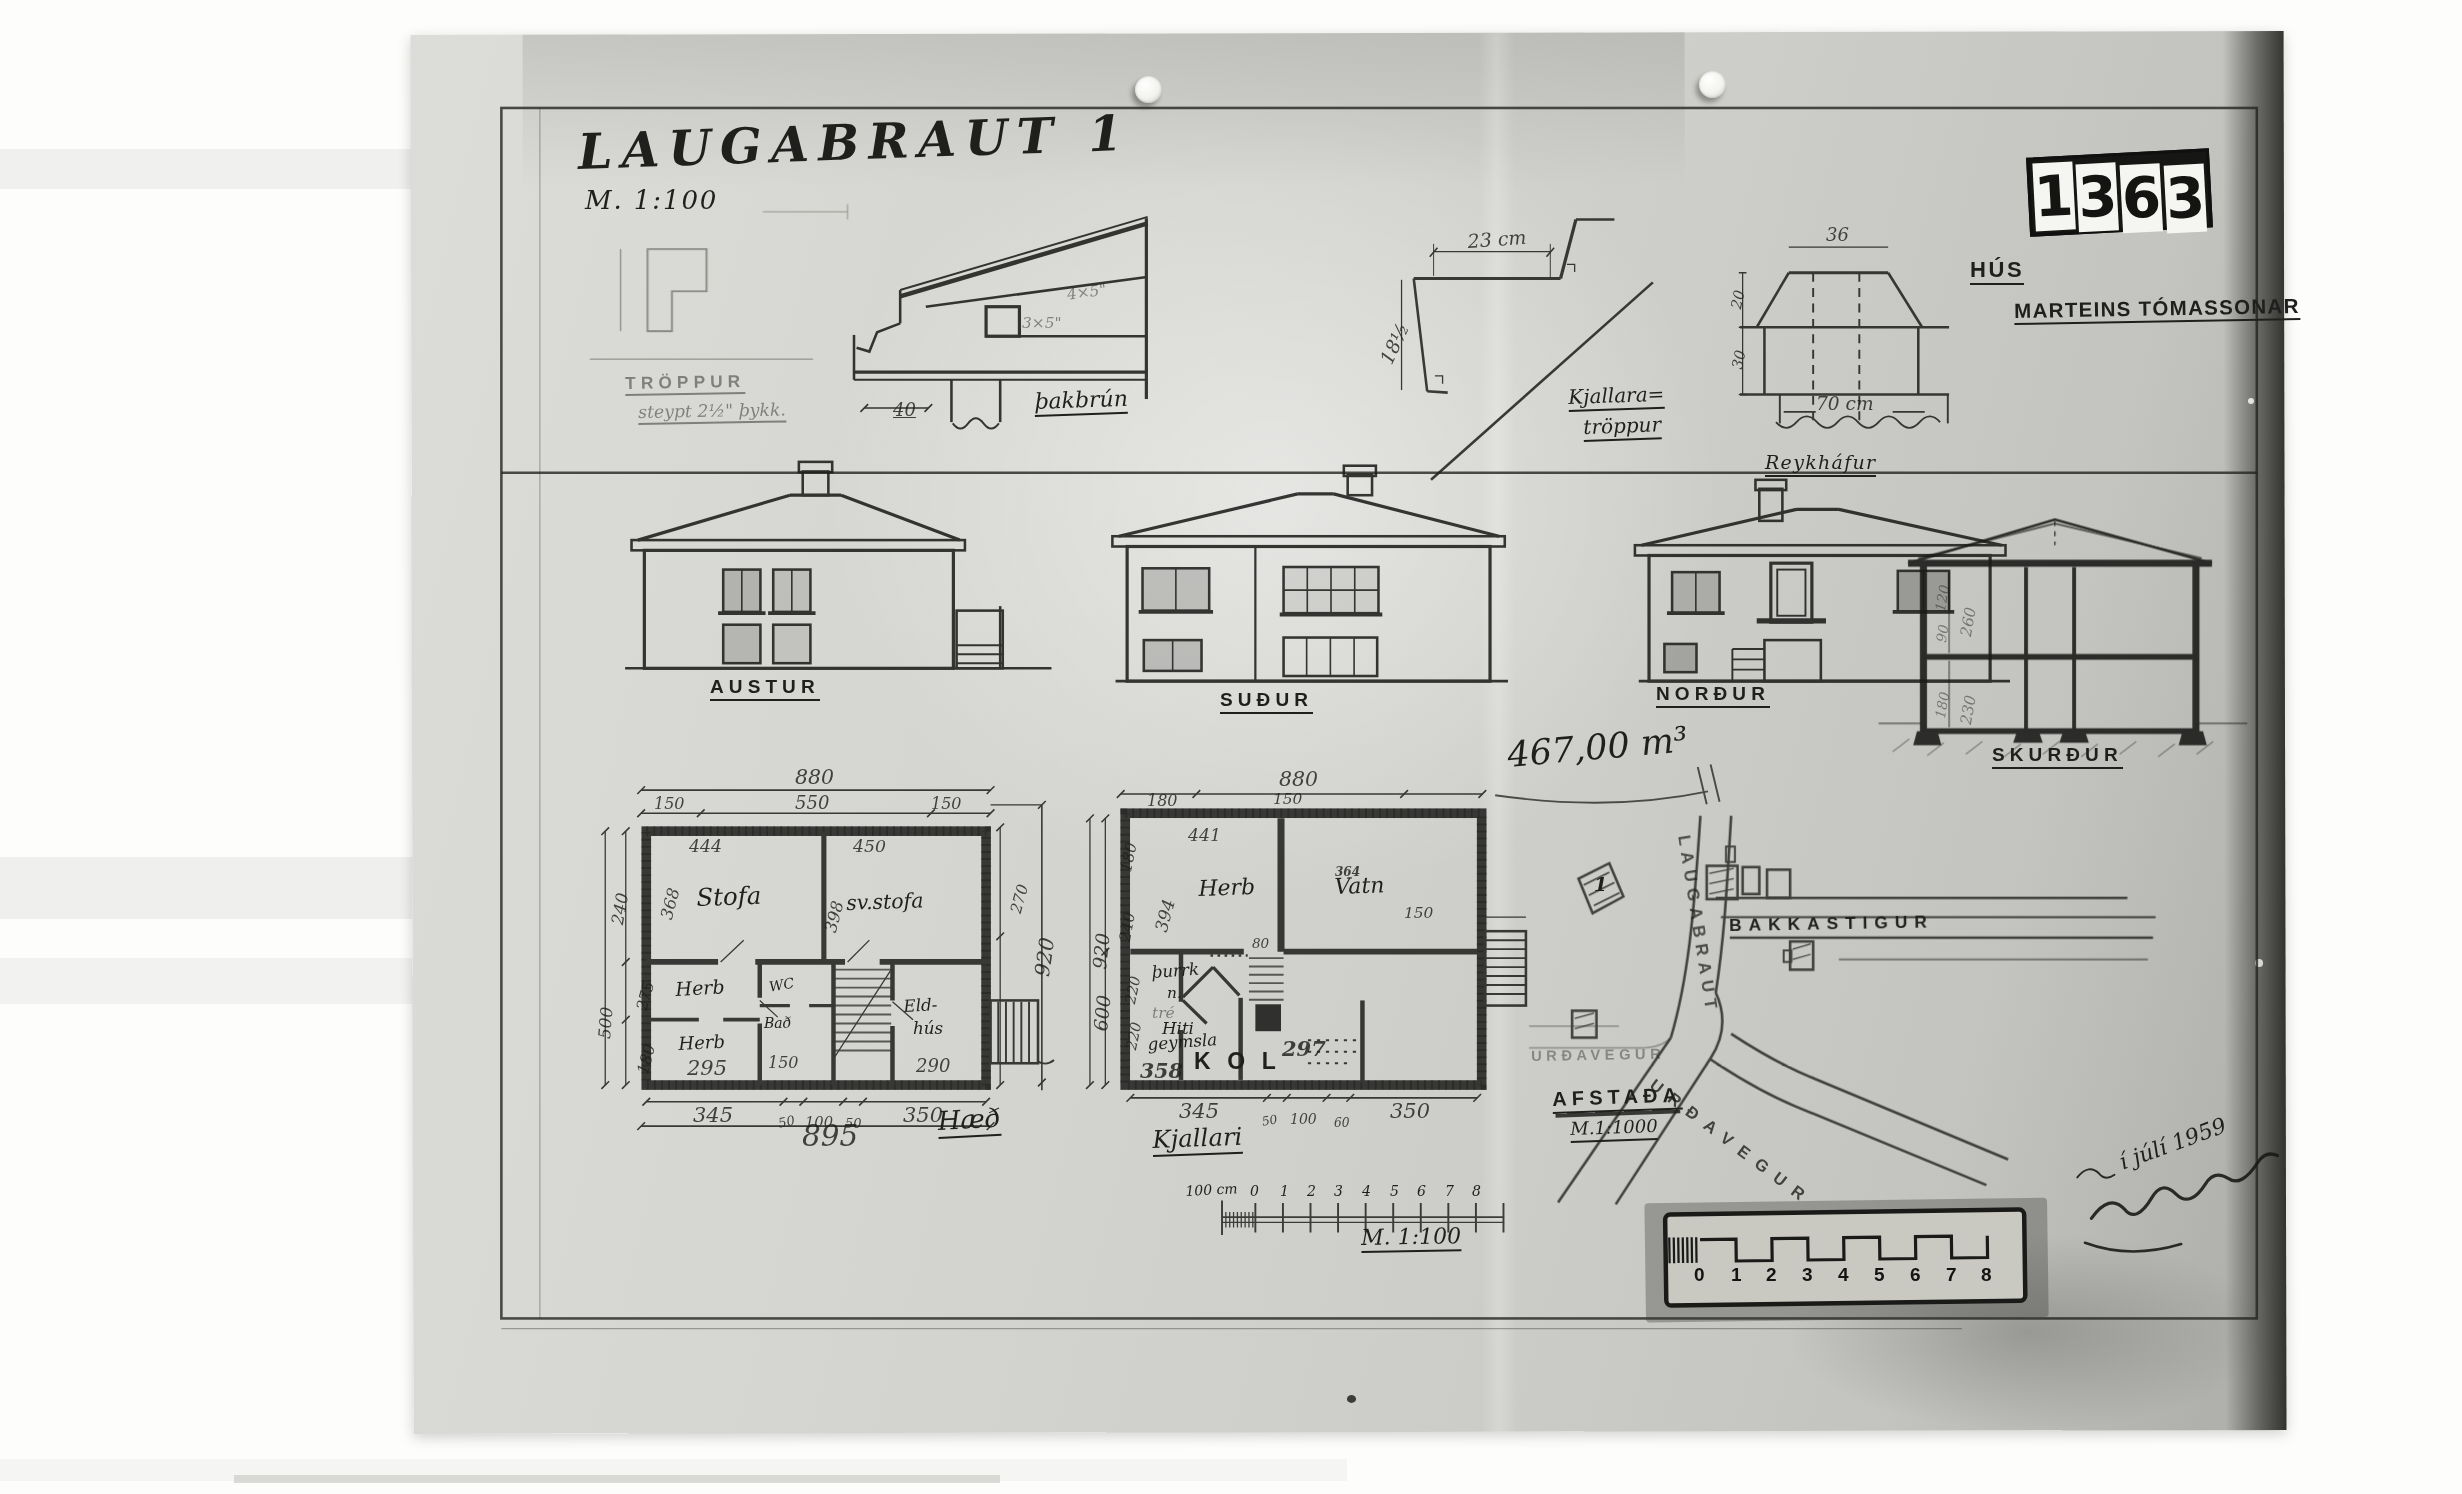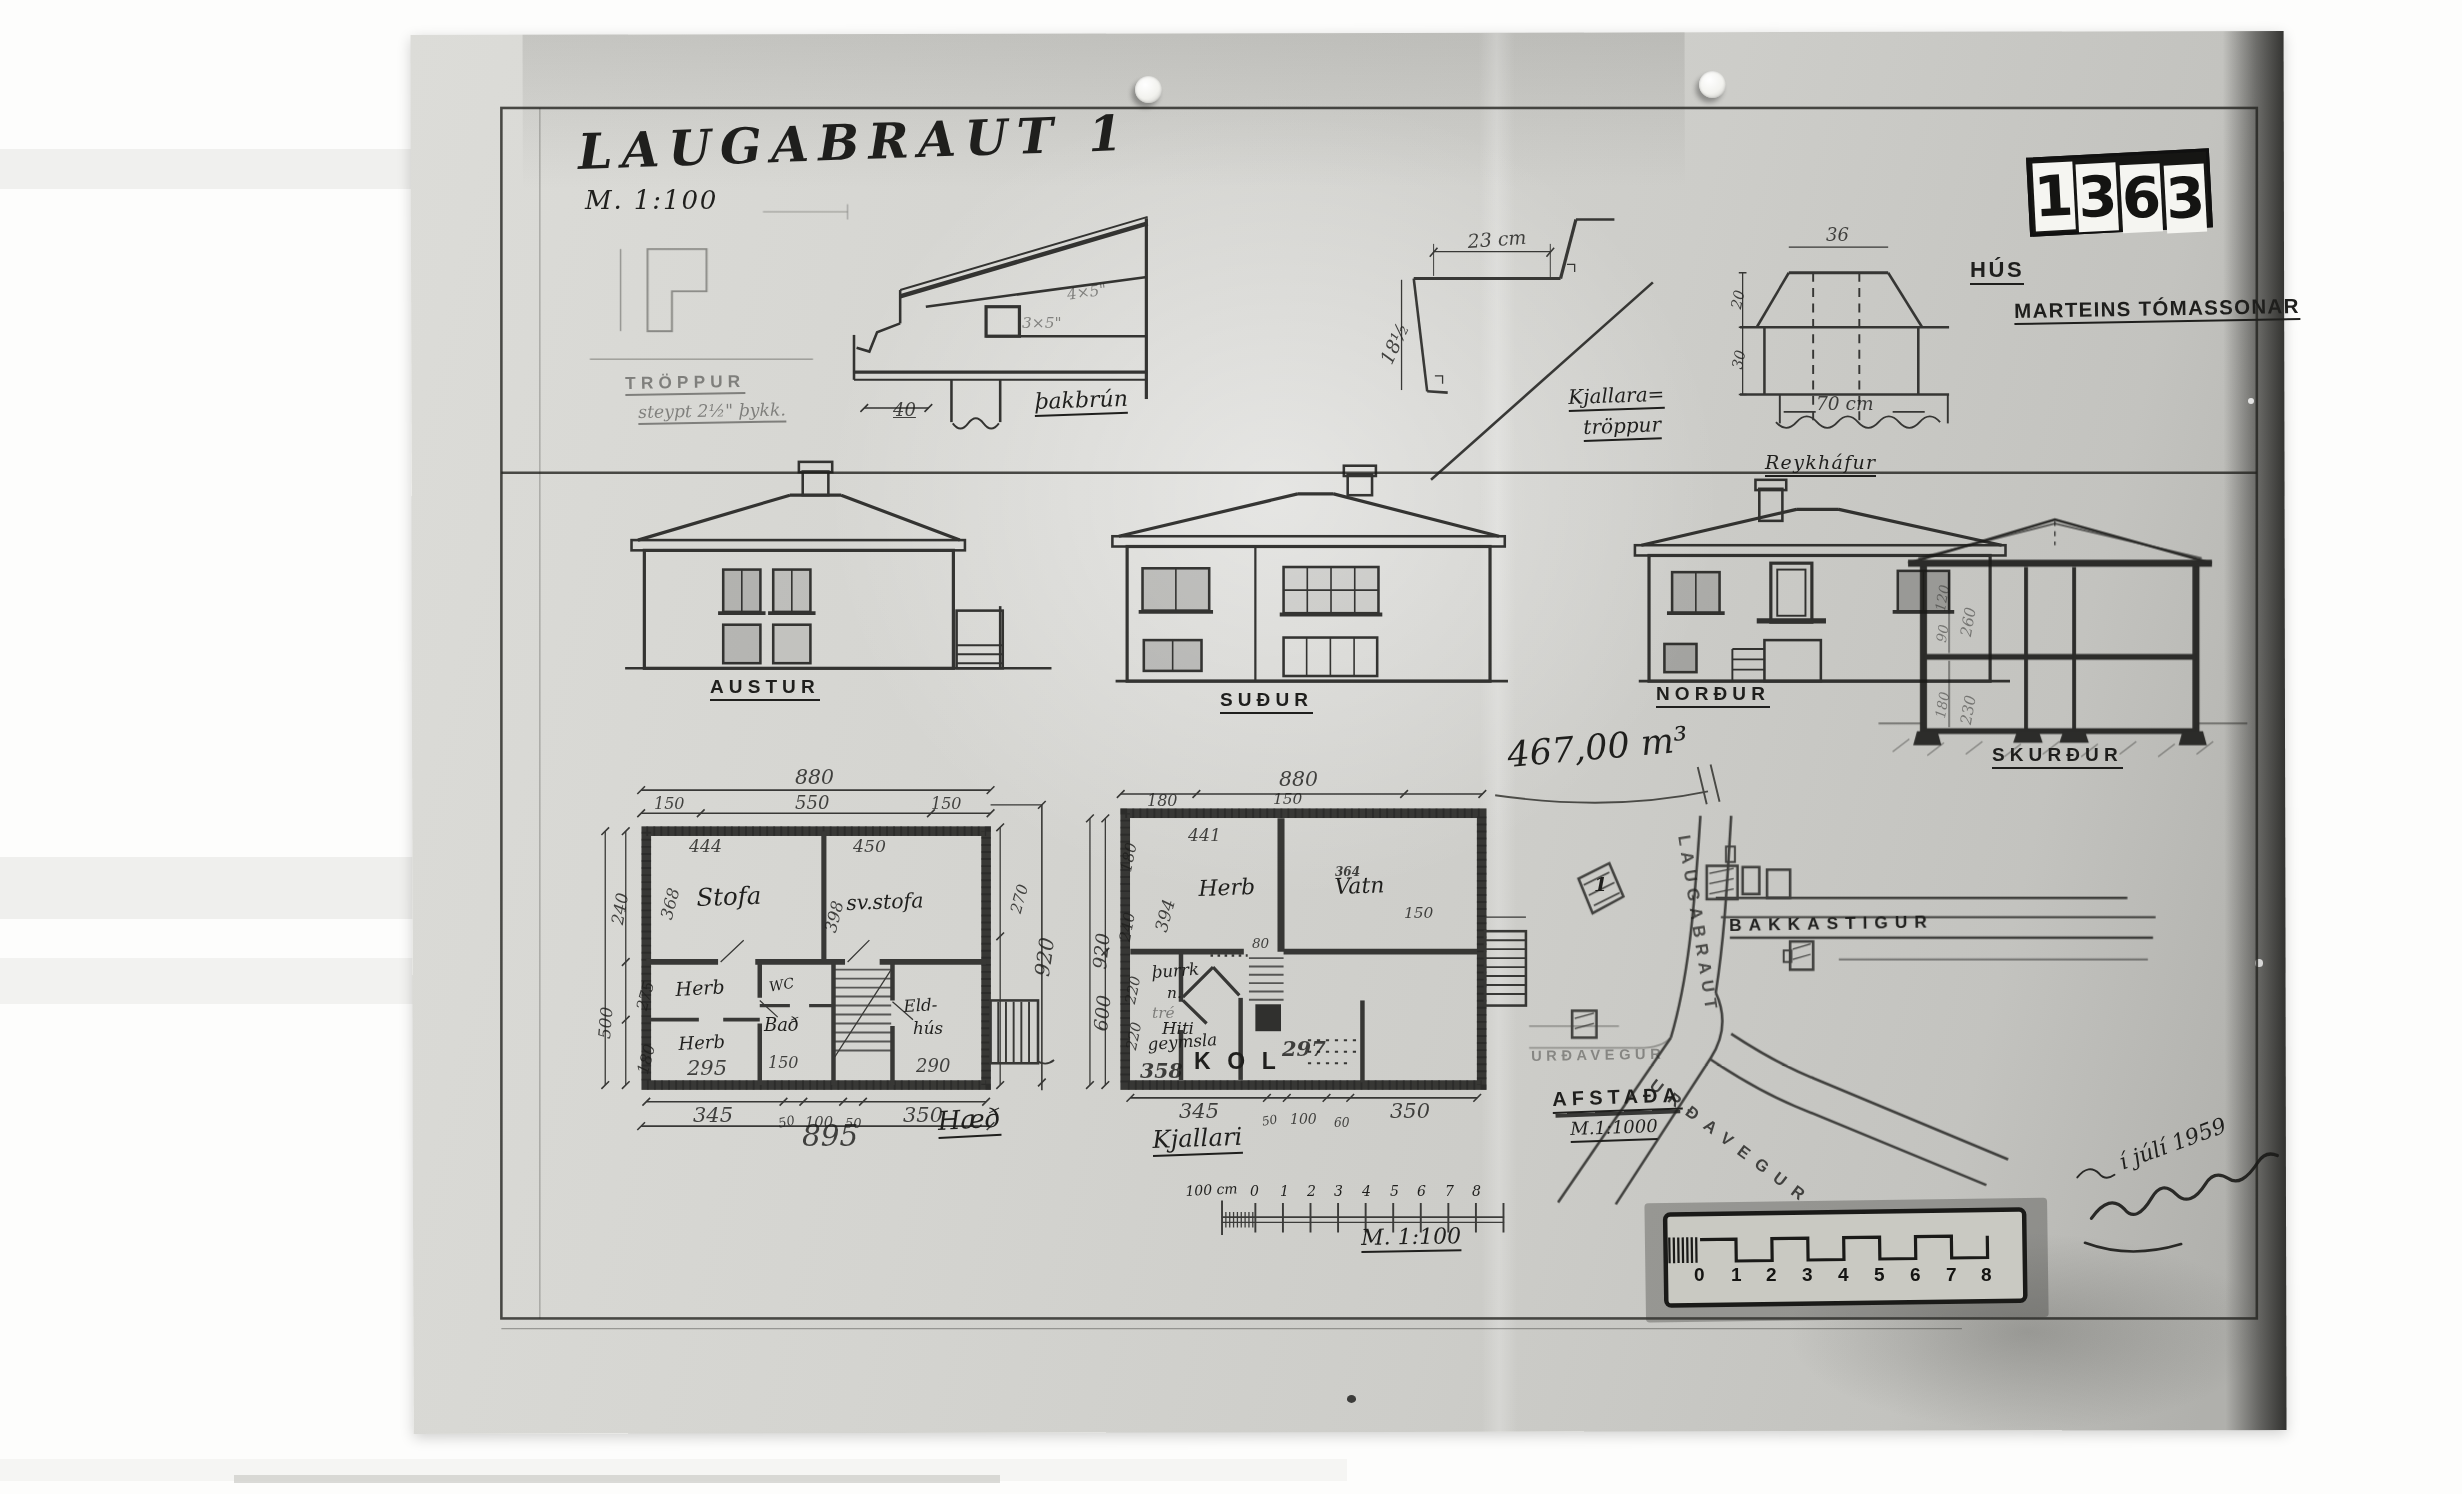--- a/index.html
+++ b/index.html
@@ -383,21 +383,21 @@
   <span class="lbl hand dim" style="left:658px;top:917px;font-size:16.7px;transform:rotate(-75deg);">368</span>
   <span class="lbl hand dim" style="left:822px;top:930px;font-size:16.7px;transform:rotate(-75deg);">398</span>
   <span class="lbl hand dim" style="left:609px;top:923px;font-size:16.7px;transform:rotate(-80deg);">240</span>
   <span class="lbl hand dim" style="left:596px;top:1038px;font-size:16.7px;transform:rotate(-85deg);">500</span>
   <span class="lbl hand dim" style="left:634px;top:1008px;font-size:15.4px;transform:rotate(-75deg);">275</span>
   <span class="lbl hand dim" style="left:635px;top:1072px;font-size:16px;transform:rotate(-75deg);">180</span>
   <span class="lbl hand" style="left:675px;top:980px;font-size:19px;transform:rotate(-3deg);">Herb</span>
   <span class="lbl hand" style="left:678px;top:1035px;font-size:18px;transform:rotate(-3deg);">Herb</span>
   <span class="lbl hand dim" style="left:687px;top:1057px;font-size:21px;">295</span>
   <span class="lbl hand" style="left:768px;top:980px;font-size:14px;transform:rotate(-10deg);">WC</span>
-  <span class="lbl hand" style="left:764px;top:1016px;font-size:18px;">Bað</span>
+  <span class="lbl hand" style="left:764px;top:1016px;font-size:14px;">Bað</span>
   <span class="lbl hand dim" style="left:768px;top:1055px;font-size:16px;">150</span>
   <span class="lbl hand" style="left:903px;top:998px;font-size:16.7px;transform:rotate(-3deg);">Eld-</span>
   <span class="lbl hand" style="left:913px;top:1020px;font-size:16.7px;">hús</span>
   <span class="lbl hand dim" style="left:916px;top:1057px;font-size:18px;">290</span>
   <span class="lbl hand dim" style="left:1008px;top:911px;font-size:15.4px;transform:rotate(-75deg);">270</span>
   <span class="lbl hand dim" style="left:1032px;top:975px;font-size:20.5px;transform:rotate(-82deg);">920</span>
   <span class="lbl hand dim" style="left:693px;top:1104px;font-size:21px;">345</span>
   <span class="lbl hand dim" style="left:777px;top:1117px;font-size:13px;transform:rotate(-12deg);">50</span>
   <span class="lbl hand dim" style="left:805px;top:1114px;font-size:14.7px;">100</span>
   <span class="lbl hand dim" style="left:845px;top:1117px;font-size:13px;">50</span>

